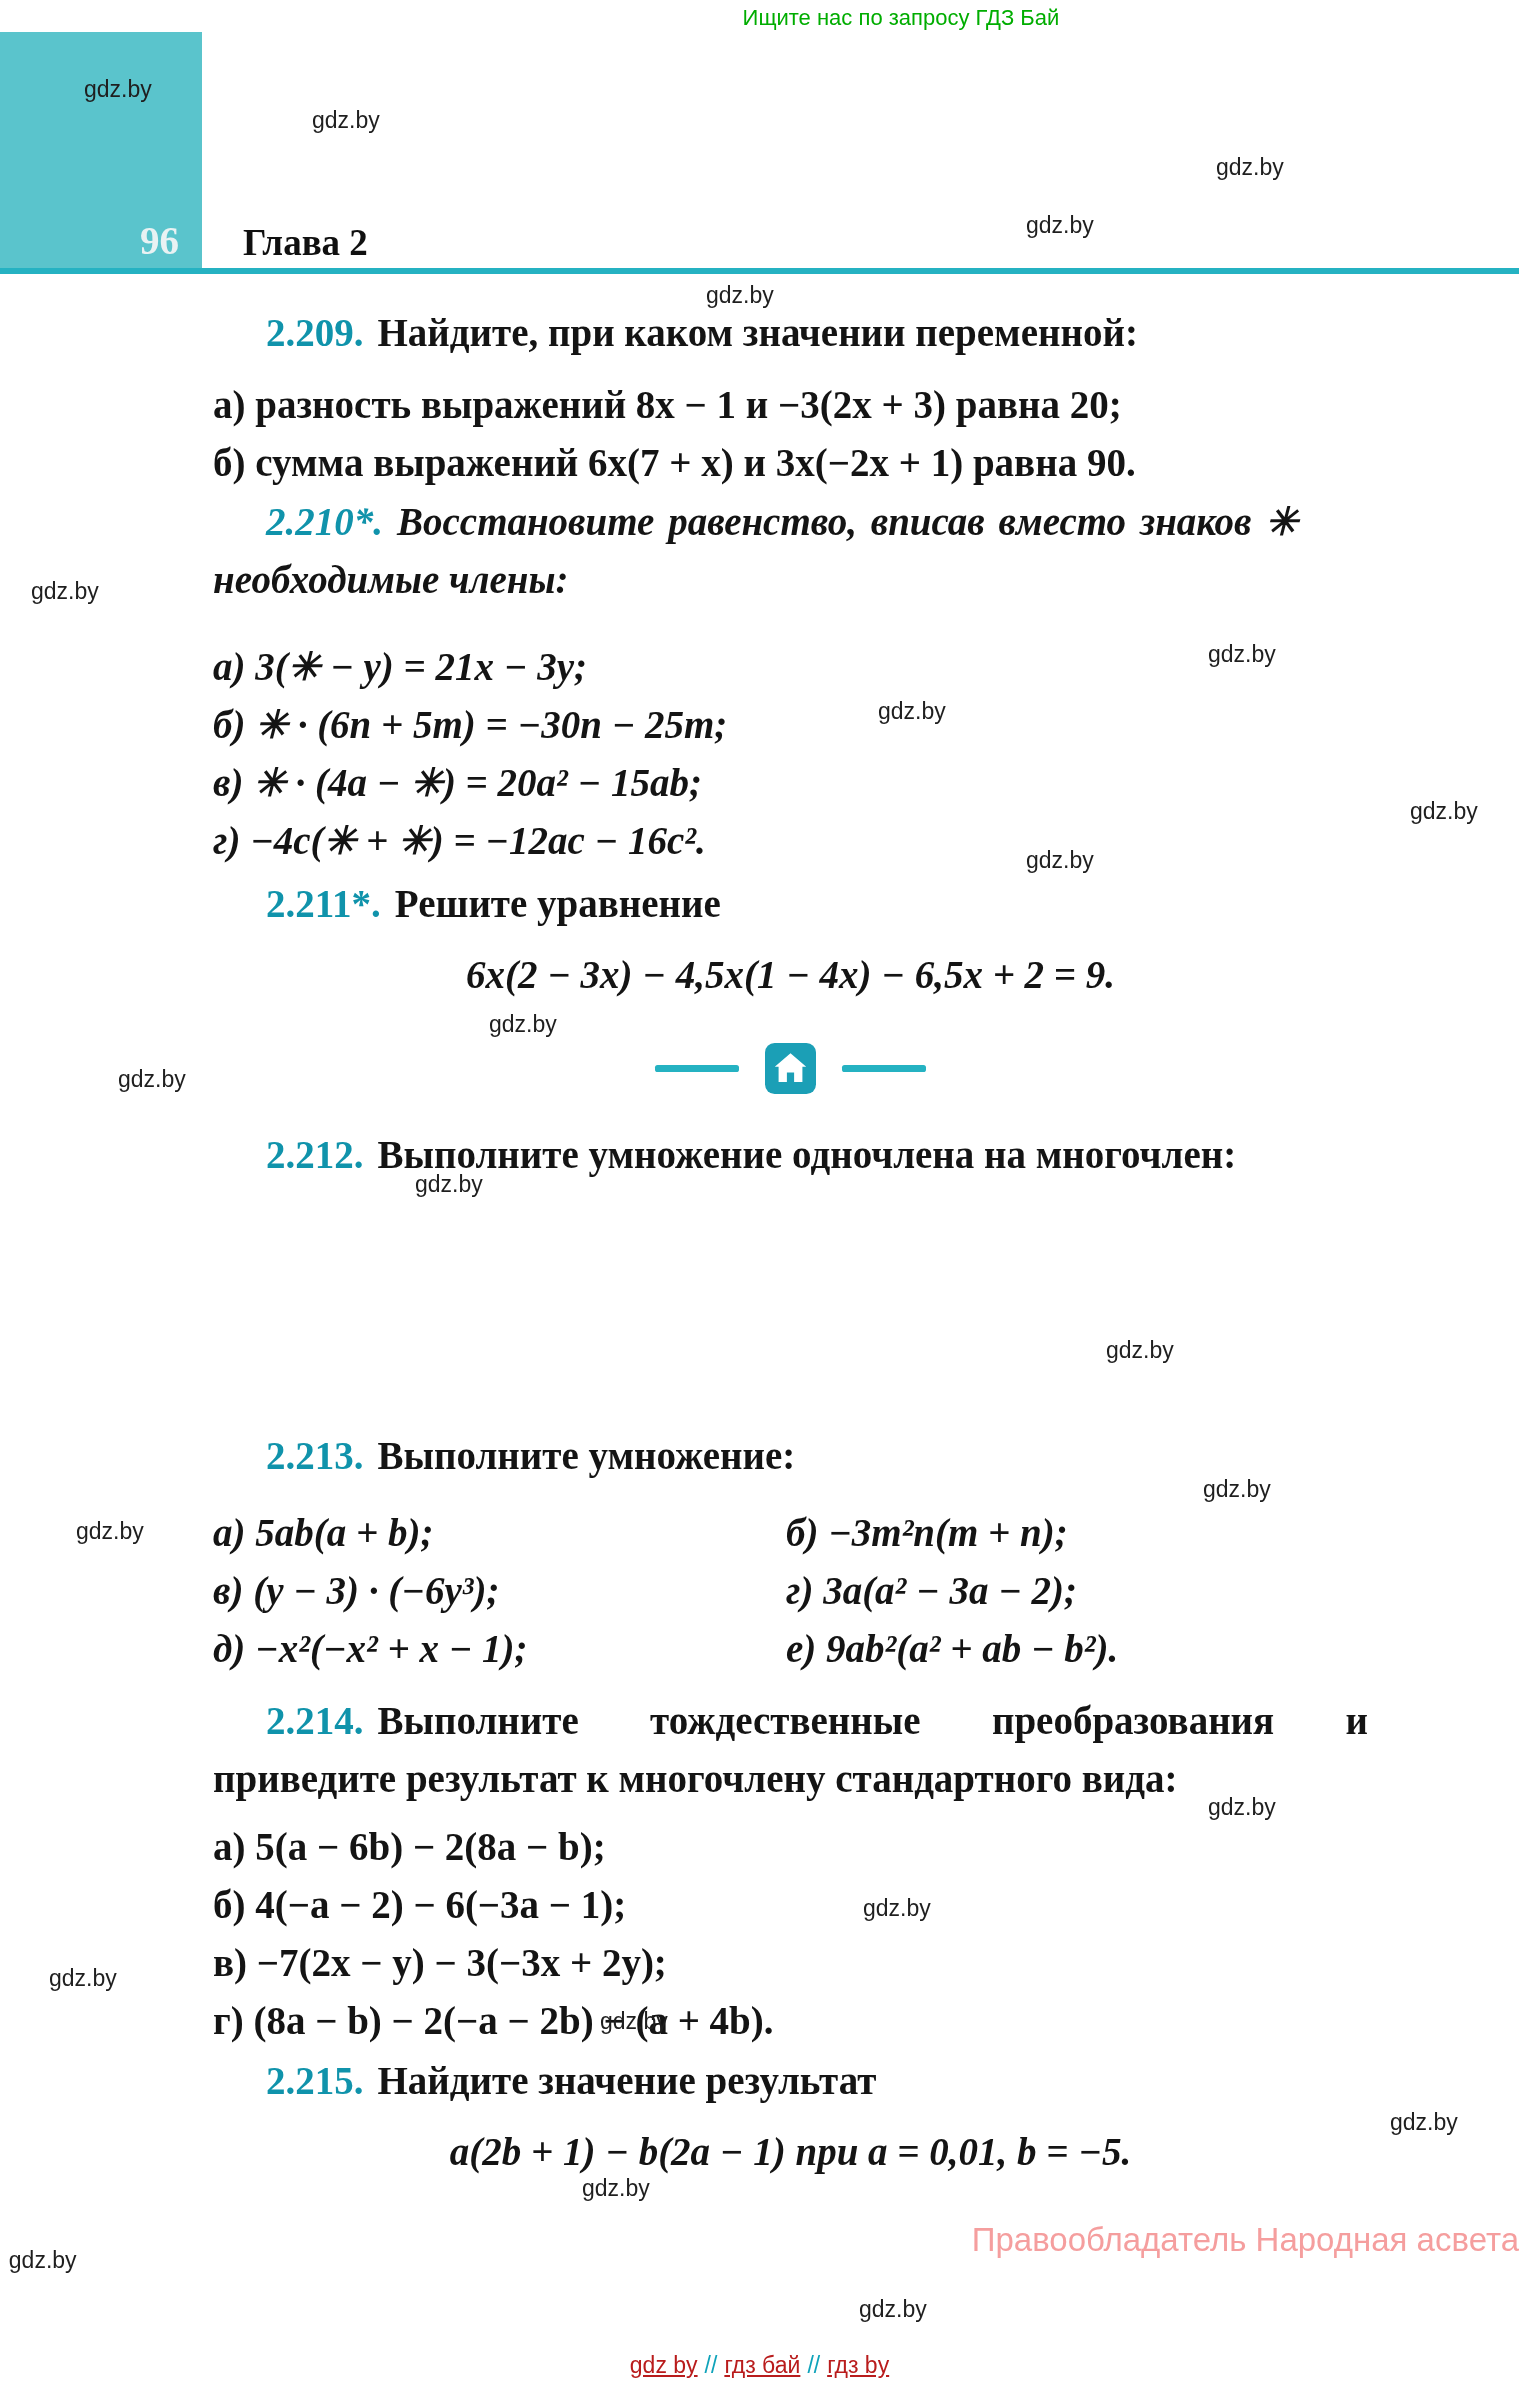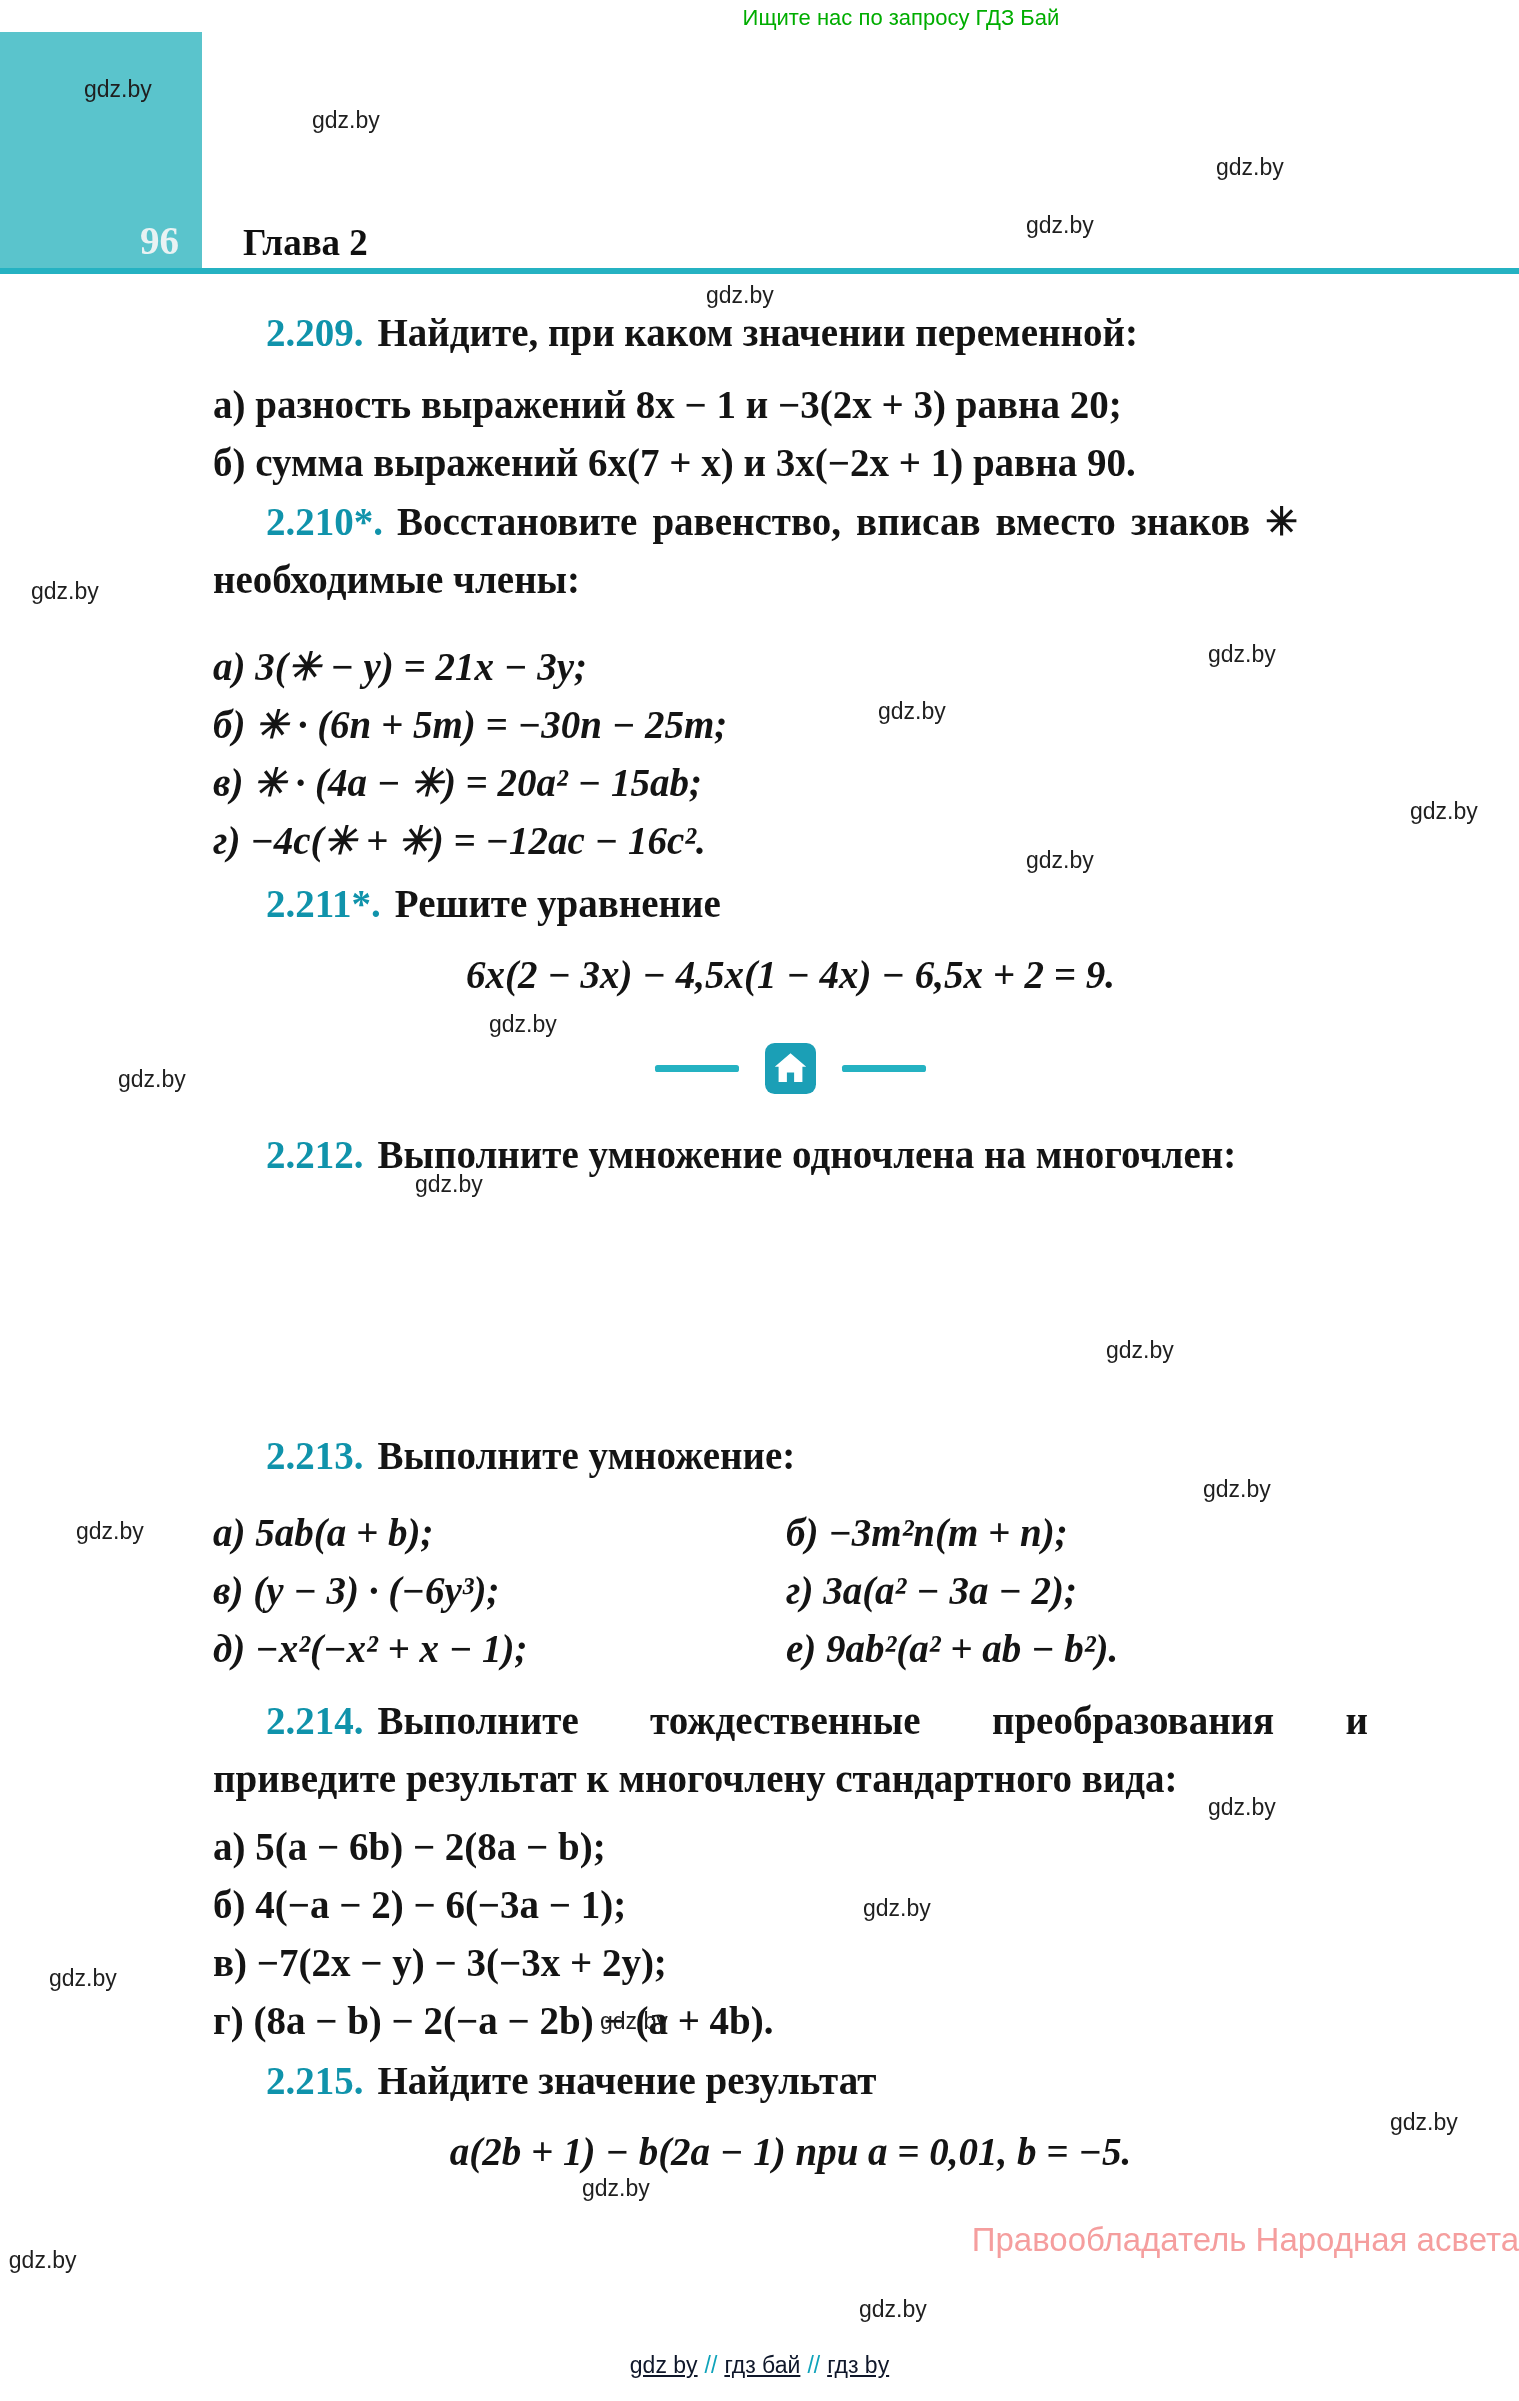--- a/index.html
+++ b/index.html
@@ -36,21 +36,21 @@
     background:#25b2c2;
   }
 
   
   .problem {
     position:absolute; left:213px; width:1155px;
     font-size:39px; font-weight:bold; line-height:58px; color:#141414;
   }
   .stmt { margin:0; text-indent:53px; text-align:justify; }
   .stmt .num { color:#1093ab; margin-right:14px; }
-  .w1240 { width:1085px; }
+  .w1240 { width:1085px;font-style:italic; }
   .w1170 { width:1024px; }
   .plines { margin-top:14px; }
   .plines p { margin:0; }
   .plines.gap33 { margin-top:29px; }
   .math { font-style:italic; }
   .center-eq { text-align:center; font-style:italic; margin:13px 0 0 0; }
   .grid3 { display:grid; grid-template-columns:403px 455px 1fr; line-height:56px; margin-top:10.5px; }
   .grid2 { display:grid; grid-template-columns:573px 1fr; line-height:58px; margin-top:19px; }
   .grid3 p, .grid2 p { margin:0; font-style:italic; }
 
@@ -64,21 +64,21 @@
 
   
   .copyright {
     position:absolute; top:2221px; left:0; width:1519px; text-align:right;
     font-family:"Liberation Sans", sans-serif; font-size:33px; color:#f59e9e;
   }
   .footer-links {
     position:absolute; top:2352px; left:0; width:1519px; text-align:center;
     font-family:"Liberation Sans", sans-serif; font-size:23px; color:#0fa3ba;
   }
-  .footer-links a { color:#0f172a; text-decoration:underline; cursor:pointer; margin:0 7px; }
+  .footer-links a { color:#b91c1c; text-decoration:underline; cursor:pointer; margin:0 7px; }
   .footer-links .sep { color:#0fa3ba; }
 
   
   .wm {
     position:absolute;
     font-family:"Liberation Sans", sans-serif; font-size:23px; color:#1f1f1f;
     white-space:nowrap;
   }
 </style>
 </head>

